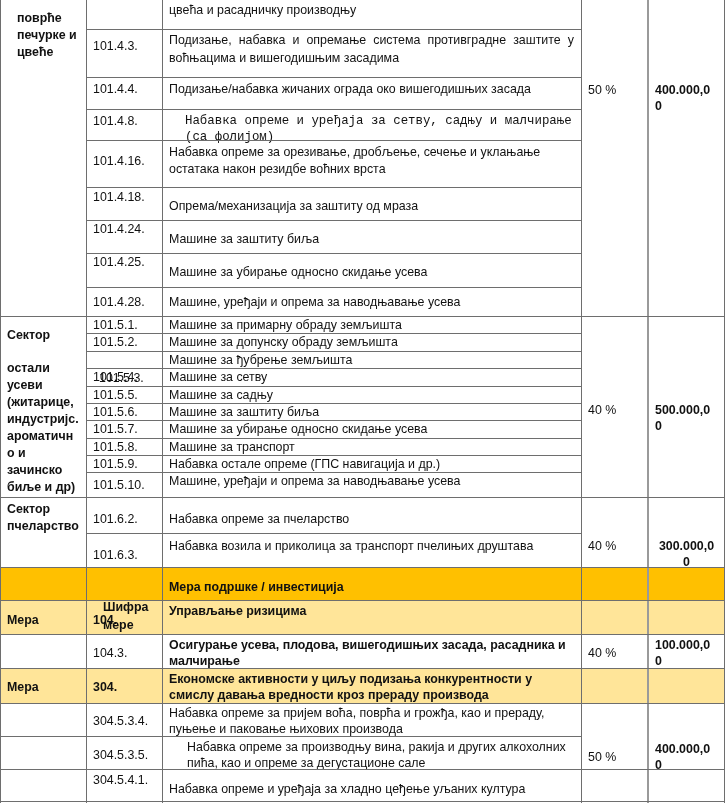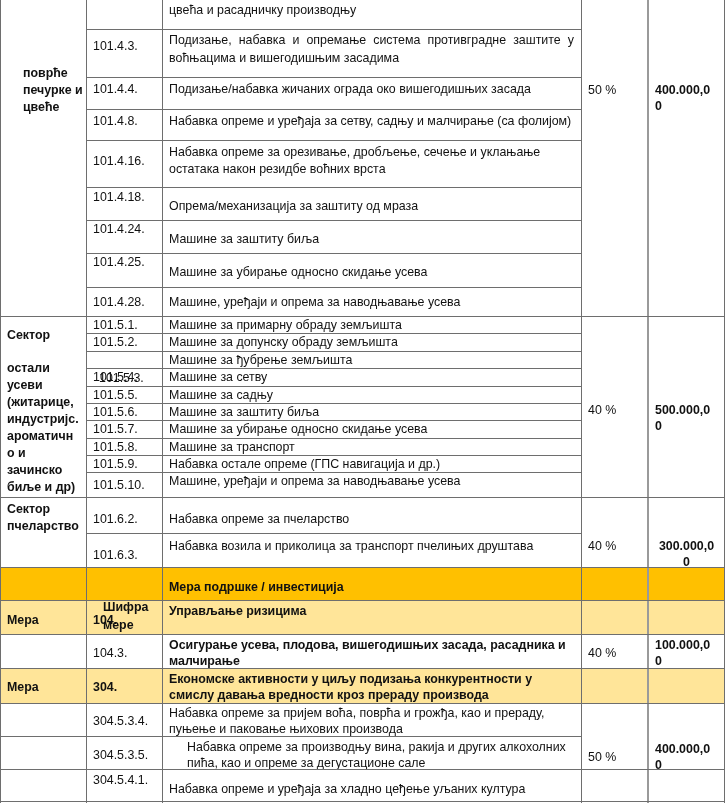--- a/index.html
+++ b/index.html
@@ -15,39 +15,39 @@
     .just { text-align: justify; text-align-last: left; }
   </style>
 </head>
 <body>
 
 <div class="fill-dark" style="left:0;top:567px;width:725px;height:33px;"></div>
 <div class="fill-light" style="left:0;top:600px;width:725px;height:34px;"></div>
 <div class="fill-light" style="left:0;top:669px;width:725px;height:34px;"></div>
 
 <div>
-  <div class="cell b" style="left:16px;top:0;width:86px;white-space:pre-line;line-height:17px;padding-top:17px;margin-top:48px;">поврће
+  <div class="cell b" style="left:10px;top:0;width:86px;white-space:pre-line;line-height:17px;padding-top:10px;">поврће
 печурке и
 цвеће</div>
 
   <div>
     <div class="cell" style="left:86px;top:0;width:76px;"></div>
     <div class="cell" style="left:162px;top:0;width:419px;">цвећа и расадничку производњу</div>
   </div>
   <div>
     <div class="cell" style="left:86px;top:36px;width:76px;">101.4.3.</div>
     <div class="cell just" style="left:162px;top:29px;width:419px;line-height:18px;">Подизање, набавка и опремање система противградне заштите у вoћњацима и вишегодишњим засадима</div>
   </div>
   <div>
     <div class="cell" style="left:86px;top:79px;width:76px;">101.4.4.</div>
     <div class="cell" style="left:162px;top:79px;width:419px;">Подизање/набавка жичаних ограда око вишегодишњих засада</div>
   </div>
   <div>
     <div class="cell" style="left:86px;top:111px;width:76px;">101.4.8.</div>
-    <div class="cell" style="left:162px;top:111px;width:419px;">Набавка опреме и уређаја за сетву, садњу и малчирање (са фолијом)</div>
+    <div class="cell" style="left:178px;top:111px;width:419px;font-family:Liberation Mono, monospace;">Набавка опреме и уређаја за сетву, садњу и малчирање (са фолијом)</div>
   </div>
   <div>
     <div class="cell" style="left:86px;top:151px;width:76px;">101.4.16.</div>
     <div class="cell" style="left:162px;top:142px;width:400px;line-height:17px;">Набавка опреме за орезивање, дробљење, сечење и уклањање остатака након резидбе воћних врста</div>
   </div>
   <div>
     <div class="cell" style="left:86px;top:187px;width:76px;">101.4.18.</div>
     <div class="cell" style="left:162px;top:196px;width:419px;">Опрема/механизација за заштиту од мраза</div>
   </div>
   <div>

